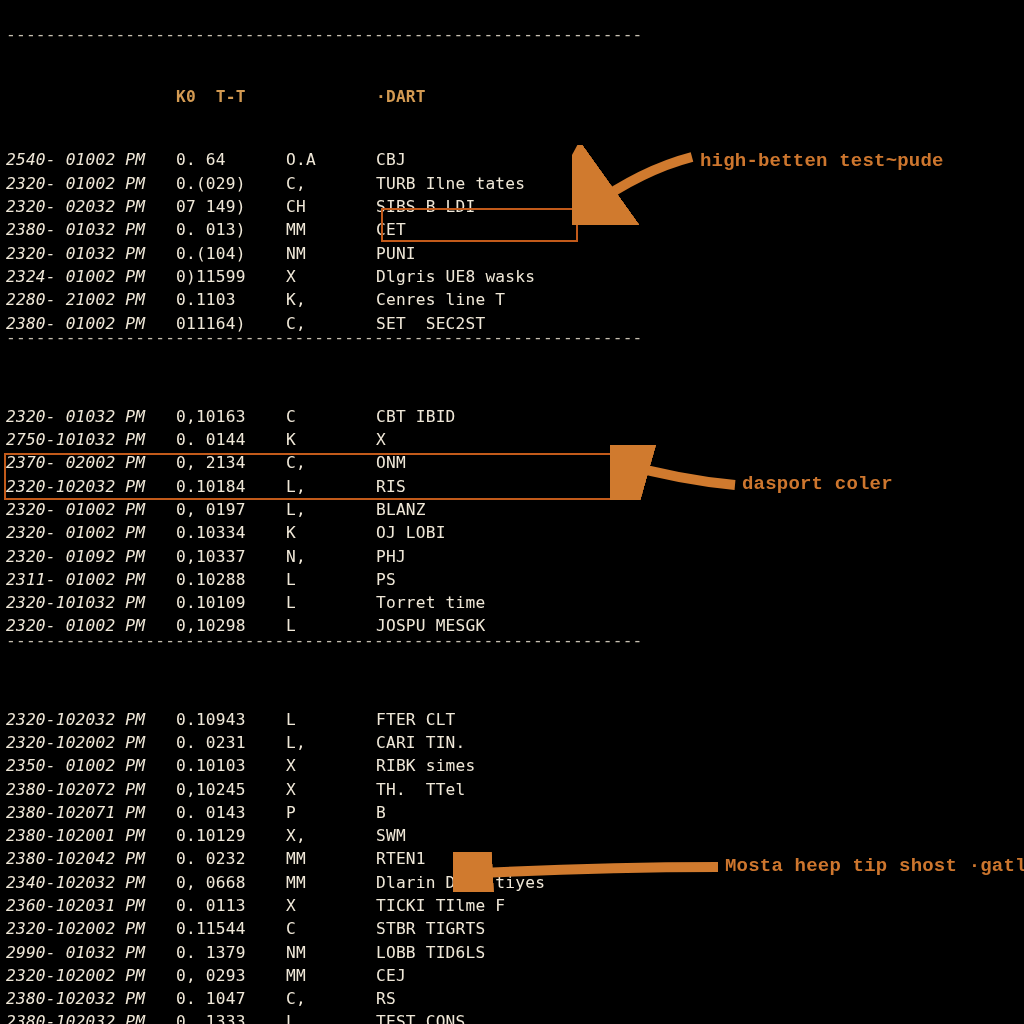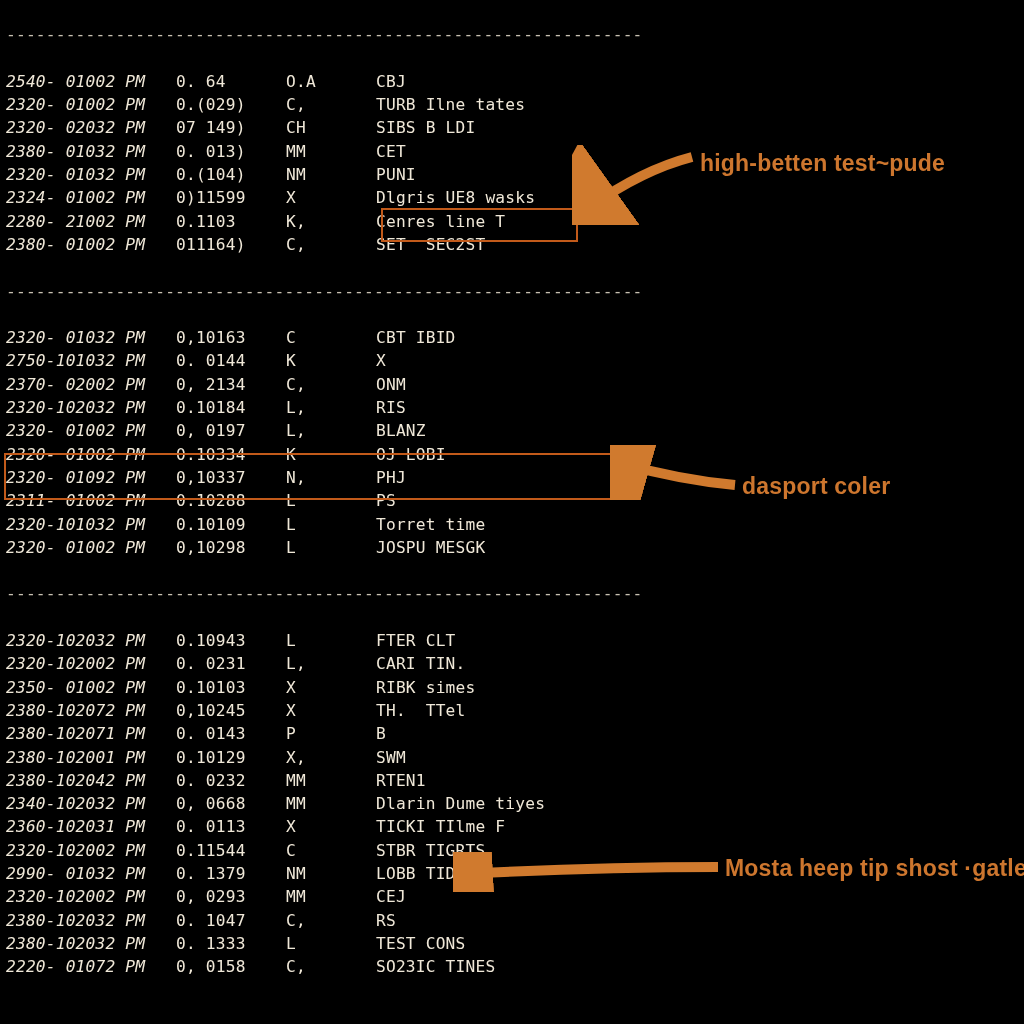--- a/index.html
+++ b/index.html
@@ -2,31 +2,32 @@
 <html><head>
 <meta charset="utf-8">
 <style>
   html,body{margin:0;padding:0;background:#000;width:1024px;height:1024px;overflow:hidden;font-family:"DejaVu Sans Mono","Menlo","Consolas",monospace;font-size:16.2px;color:#f0e8d8;letter-spacing:0.2px;}
   .term{position:absolute;left:6px;top:0;right:0;bottom:0;white-space:pre;line-height:23.3px;}
   .hdr{color:#d39a52;font-weight:600;}
   .dash{color:#c8c0b2;}
   .row{display:block;height:23.3px;}
   .c-date{display:inline-block;width:170px;font-style:italic;}
   .c-k{display:inline-block;width:110px;}
-  .c-t{display:inline-block;width:90px;}
+  .c-t{display:inline-block;width:90px;margin-top:32px;}
   .c-d{display:inline-block;}
   .hlbox{position:absolute;border:2px solid #c25a1a;pointer-events:none;}
   .arrow{position:absolute;pointer-events:none;}
-  .ann{position:absolute;color:#cd762e;font-weight:700;font-family:Liberation Sans, sans-serif;font-size:23px;white-space:nowrap;}
+  .ann{position:absolute;color:#cd762e;font-weight:700;font-family:Liberation Mono, monospace;font-size:19px;white-space:nowrap;}
 </style>
 </head>
 <body>
 
 <div class="term">
 <span class="row dash">----------------------------------------------------------------</span>
+<span class="row"><span class="c-date"></span><span class="c-k hdr">K0  T-T</span><span class="c-t"></span><span class="c-d hdr">·DART</span></span>
 <div id="block1"><span class="row"><span class="c-date">2540- 01002 PM</span><span class="c-k">0. 64</span><span class="c-t">O.A</span><span class="c-d">CBJ</span></span><span class="row"><span class="c-date">2320- 01002 PM</span><span class="c-k">0.(029)</span><span class="c-t">C,</span><span class="c-d">TURB Ilne tates</span></span><span class="row"><span class="c-date">2320- 02032 PM</span><span class="c-k">07 149)</span><span class="c-t">CH</span><span class="c-d">SIBS B LDI</span></span><span class="row"><span class="c-date">2380- 01032 PM</span><span class="c-k">0. 013)</span><span class="c-t">MM</span><span class="c-d">CET</span></span><span class="row"><span class="c-date">2320- 01032 PM</span><span class="c-k">0.(104)</span><span class="c-t">NM</span><span class="c-d">PUNI</span></span><span class="row"><span class="c-date">2324- 01002 PM</span><span class="c-k">0)11599</span><span class="c-t">X</span><span class="c-d">Dlgris UE8 wasks</span></span><span class="row"><span class="c-date">2280- 21002 PM</span><span class="c-k">0.1103</span><span class="c-t">K,</span><span class="c-d">Cenres line T</span></span><span class="row"><span class="c-date">2380- 01002 PM</span><span class="c-k">011164)</span><span class="c-t">C,</span><span class="c-d">SET  SEC2ST</span></span></div>
 <span class="row dash">----------------------------------------------------------------</span>
 <div id="block2"><span class="row"><span class="c-date">2320- 01032 PM</span><span class="c-k">0,10163</span><span class="c-t">C</span><span class="c-d">CBT IBID</span></span><span class="row"><span class="c-date">2750-101032 PM</span><span class="c-k">0. 0144</span><span class="c-t">K</span><span class="c-d">X</span></span><span class="row"><span class="c-date">2370- 02002 PM</span><span class="c-k">0, 2134</span><span class="c-t">C,</span><span class="c-d">ONM</span></span><span class="row"><span class="c-date">2320-102032 PM</span><span class="c-k">0.10184</span><span class="c-t">L,</span><span class="c-d">RIS</span></span><span class="row"><span class="c-date">2320- 01002 PM</span><span class="c-k">0, 0197</span><span class="c-t">L,</span><span class="c-d">BLANZ</span></span><span class="row"><span class="c-date">2320- 01002 PM</span><span class="c-k">0.10334</span><span class="c-t">K</span><span class="c-d">OJ LOBI</span></span><span class="row"><span class="c-date">2320- 01092 PM</span><span class="c-k">0,10337</span><span class="c-t">N,</span><span class="c-d">PHJ</span></span><span class="row"><span class="c-date">2311- 01002 PM</span><span class="c-k">0.10288</span><span class="c-t">L</span><span class="c-d">PS</span></span><span class="row"><span class="c-date">2320-101032 PM</span><span class="c-k">0.10109</span><span class="c-t">L</span><span class="c-d">Torret time</span></span><span class="row"><span class="c-date">2320- 01002 PM</span><span class="c-k">0,10298</span><span class="c-t">L</span><span class="c-d">JOSPU MESGK</span></span></div>
 <span class="row dash">----------------------------------------------------------------</span>
 <div id="block3"><span class="row"><span class="c-date">2320-102032 PM</span><span class="c-k">0.10943</span><span class="c-t">L</span><span class="c-d">FTER CLT</span></span><span class="row"><span class="c-date">2320-102002 PM</span><span class="c-k">0. 0231</span><span class="c-t">L,</span><span class="c-d">CARI TIN.</span></span><span class="row"><span class="c-date">2350- 01002 PM</span><span class="c-k">0.10103</span><span class="c-t">X</span><span class="c-d">RIBK simes</span></span><span class="row"><span class="c-date">2380-102072 PM</span><span class="c-k">0,10245</span><span class="c-t">X</span><span class="c-d">TH.  TTel</span></span><span class="row"><span class="c-date">2380-102071 PM</span><span class="c-k">0. 0143</span><span class="c-t">P</span><span class="c-d">B</span></span><span class="row"><span class="c-date">2380-102001 PM</span><span class="c-k">0.10129</span><span class="c-t">X,</span><span class="c-d">SWM</span></span><span class="row"><span class="c-date">2380-102042 PM</span><span class="c-k">0. 0232</span><span class="c-t">MM</span><span class="c-d">RTEN1</span></span><span class="row"><span class="c-date">2340-102032 PM</span><span class="c-k">0, 0668</span><span class="c-t">MM</span><span class="c-d">Dlarin Dume tiyes</span></span><span class="row"><span class="c-date">2360-102031 PM</span><span class="c-k">0. 0113</span><span class="c-t">X</span><span class="c-d">TICKI TIlme F</span></span><span class="row"><span class="c-date">2320-102002 PM</span><span class="c-k">0.11544</span><span class="c-t">C</span><span class="c-d">STBR TIGRTS</span></span><span class="row"><span class="c-date">2990- 01032 PM</span><span class="c-k">0. 1379</span><span class="c-t">NM</span><span class="c-d">LOBB TID6LS</span></span><span class="row"><span class="c-date">2320-102002 PM</span><span class="c-k">0, 0293</span><span class="c-t">MM</span><span class="c-d">CEJ</span></span><span class="row"><span class="c-date">2380-102032 PM</span><span class="c-k">0. 1047</span><span class="c-t">C,</span><span class="c-d">RS</span></span><span class="row"><span class="c-date">2380-102032 PM</span><span class="c-k">0. 1333</span><span class="c-t">L</span><span class="c-d">TEST CONS</span></span><span class="row"><span class="c-date">2220- 01072 PM</span><span class="c-k">0, 0158</span><span class="c-t">C,</span><span class="c-d">SO23IC TINES</span></span></div>
 
 
 </div>
 
 <div class="hlbox" style="left:381px;top:208px;width:193px;height:30px;"></div>

